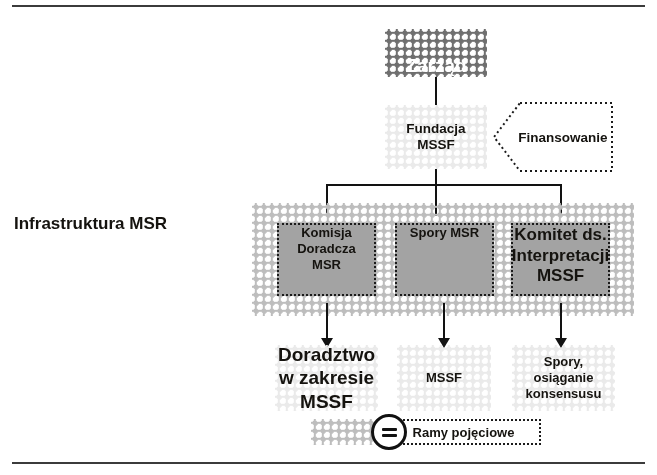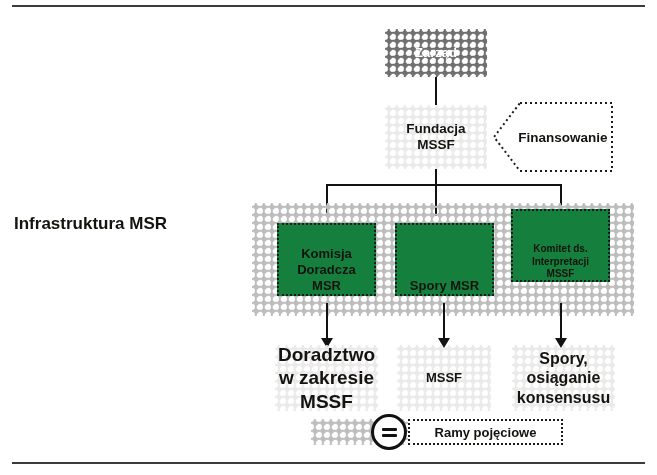--- a/index.html
+++ b/index.html
@@ -58,24 +58,24 @@
   .stamp-dark .stamp-bg { background: #6f6f6f; }
   .stamp-dark .stamp-label { color: #ffffff; }
   .stamp-light .stamp-bg { background: #eaeaea; }
   .stamp-light .stamp-label { color: #15130f; }
   .stamp-gray .stamp-bg { background: #bdbdbd; }
 
   
   .dotbox {
     position: absolute;
     box-sizing: border-box;
-    background: #15803d;
+    background: #a3a3a3;
     border: 2px dotted #1b1b1b;
     display: flex;
-    align-items: flex-end;
+    align-items: flex-start;
     justify-content: center;
     text-align: center;
     font-weight: bold;
     line-height: 1.22;
     color: #15130f;
   }
 
   
   .chevron {
     position: absolute;
@@ -162,21 +162,21 @@
 </head>
 <body>
 
 <div id="canvas">
 
   <div class="rule rule-top"></div>
   <div class="rule rule-bottom"></div>
 
   <div class="side-title" style="left:14px; top:214px; font-size:17px;">Infrastruktura MSR</div>
 
-  <div class="stamp stamp-dark" style="left:385px; top:29px; width:102px; height:48px; font-size:13px;">
+  <div class="stamp stamp-dark" style="left:385px; top:29px; width:102px; height:48px; font-size:19px;align-items:flex-end;">
     <span class="stamp-bg"></span>
     <span class="stamp-label">Zarząd</span>
   </div>
 
   <div class="vline" style="left:435px; top:77px; height:28px;"></div>
 
   <div class="stamp stamp-light" style="left:385px; top:105px; width:102px; height:64px; font-size:13.5px; white-space:pre-line;">
     <span class="stamp-bg"></span>
     <span class="stamp-label">Fundacja
 MSSF</span>
@@ -204,21 +204,21 @@
   <div class="dotbox" style="left:277px; top:223px; width:99px; height:73px; font-size:13px; white-space:pre-line;">
     <span>Komisja
 Doradcza
 MSR</span>
   </div>
 
   <div class="dotbox" style="left:395px; top:223px; width:99px; height:73px; font-size:13px; white-space:pre-line;">
     <span>Spory MSR</span>
   </div>
 
-  <div class="dotbox" style="left:511px; top:209px; width:99px; height:73px; font-size:10px; white-space:pre-line;">
+  <div class="dotbox" style="left:511px; top:223px; width:99px; height:73px; font-size:17px; white-space:pre-line;">
     <span>Komitet ds.
 Interpretacji
 MSSF</span>
   </div>
 
   <div class="vline" style="left:326px; top:303px; height:37px;"></div>
   <div class="arrow" style="left:321px; top:338px;"></div>
 
   <div class="vline" style="left:443px; top:303px; height:37px;"></div>
   <div class="arrow" style="left:438px; top:338px;"></div>
@@ -231,33 +231,33 @@
     <span class="stamp-label">Doradztwo
 w zakresie
 MSSF</span>
   </div>
 
   <div class="stamp stamp-light" style="left:397px; top:345px; width:94px; height:66px; font-size:13px; white-space:pre-line;">
     <span class="stamp-bg"></span>
     <span class="stamp-label">MSSF</span>
   </div>
 
-  <div class="stamp stamp-light" style="left:512px; top:345px; width:103px; height:66px; font-size:16px; white-space:pre-line;">
+  <div class="stamp stamp-light" style="left:512px; top:345px; width:103px; height:66px; font-size:13px; white-space:pre-line;">
     <span class="stamp-bg"></span>
     <span class="stamp-label">Spory,
 osiąganie
 konsensusu</span>
   </div>
 
   <div class="stamp stamp-gray legend-bar" style="left:311px; top:419px; width:120px; height:26px;">
     <span class="stamp-bg"></span>
   </div>
 
   <div class="legend-eq" style="left:371px; top:414px; width:36px; height:36px;">
     <span class="bar"></span>
     <span class="bar"></span>
   </div>
 
-  <div class="legend-box" style="left:408px; top:419px; width:155px; height:26px; font-size:13px;">
+  <div class="legend-box" style="left:386px; top:419px; width:155px; height:26px; font-size:13px;">
     <span>Ramy pojęciowe</span>
   </div>
 
 </div>
 
 </body></html>

